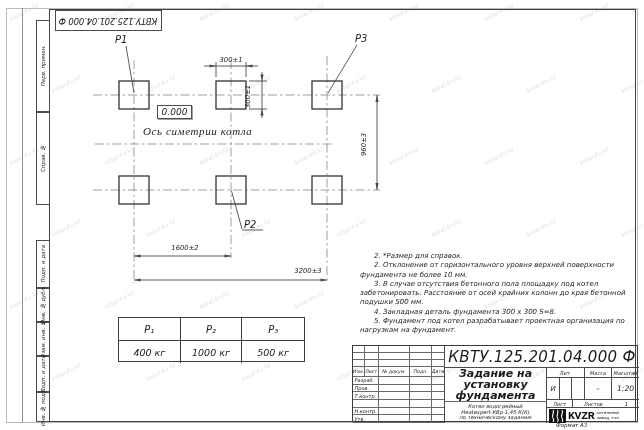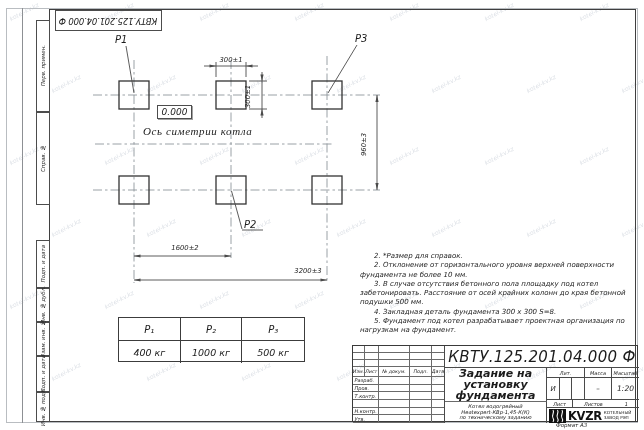--- a/index.html
+++ b/index.html
@@ -43,21 +43,21 @@
   .rtr{display:flex;box-sizing:border-box;}
   .rc{box-sizing:border-box;border-right:.6px solid #6a6a6a;border-bottom:.6px solid #6a6a6a;height:100%;
       display:flex;align-items:center;justify-content:center;font-size:4.8px;white-space:nowrap;overflow:hidden;}
   .w1{width:12px}.w2{width:14px}.w3{width:32px}.w4{width:22px}.w5{width:12px;border-right:none}
   .wl{width:26px;justify-content:flex-start;padding-left:1.5px;font-size:5px;}
   .desig-cell{left:92px;top:0;width:194px;height:22px;font-size:15px;letter-spacing:.3px;border-bottom:.8px solid #4a4a4a;}
   .title-cell{left:92px;top:22px;width:102px;height:33px;flex-direction:column;line-height:11px;font-size:11px;font-weight:bold;}
   .subtitle-cell{left:92px;top:55px;width:102px;height:22px;flex-direction:column;line-height:5.8px;font-size:5.2px;border-top:.6px solid #6a6a6a;}
   .small-h{font-size:5px;}
   .upright{font-style:normal;}
-  .logo-row{left:194px;top:62px;width:92px;height:15px;display:flex;align-items:center;gap:2px;padding-left:2px;}
+  .logo-row{left:194px;top:62px;width:92px;height:15px;display:flex;align-items:center;gap:2px;padding-left:2px;font-family:Liberation Mono, monospace;}
   .kvzr{font-size:11.5px;font-weight:bold;letter-spacing:-.3px;color:#101010;}
   .company{font-size:4.2px;line-height:4.8px;color:#222;white-space:nowrap;}
   .format-label{left:556px;top:422px;font-size:5.5px;}
 </style>
 </head>
 <body>
 
 <div id="page">
 
   <div class="abs" style="left:0;top:0;width:644px;height:430px;">

